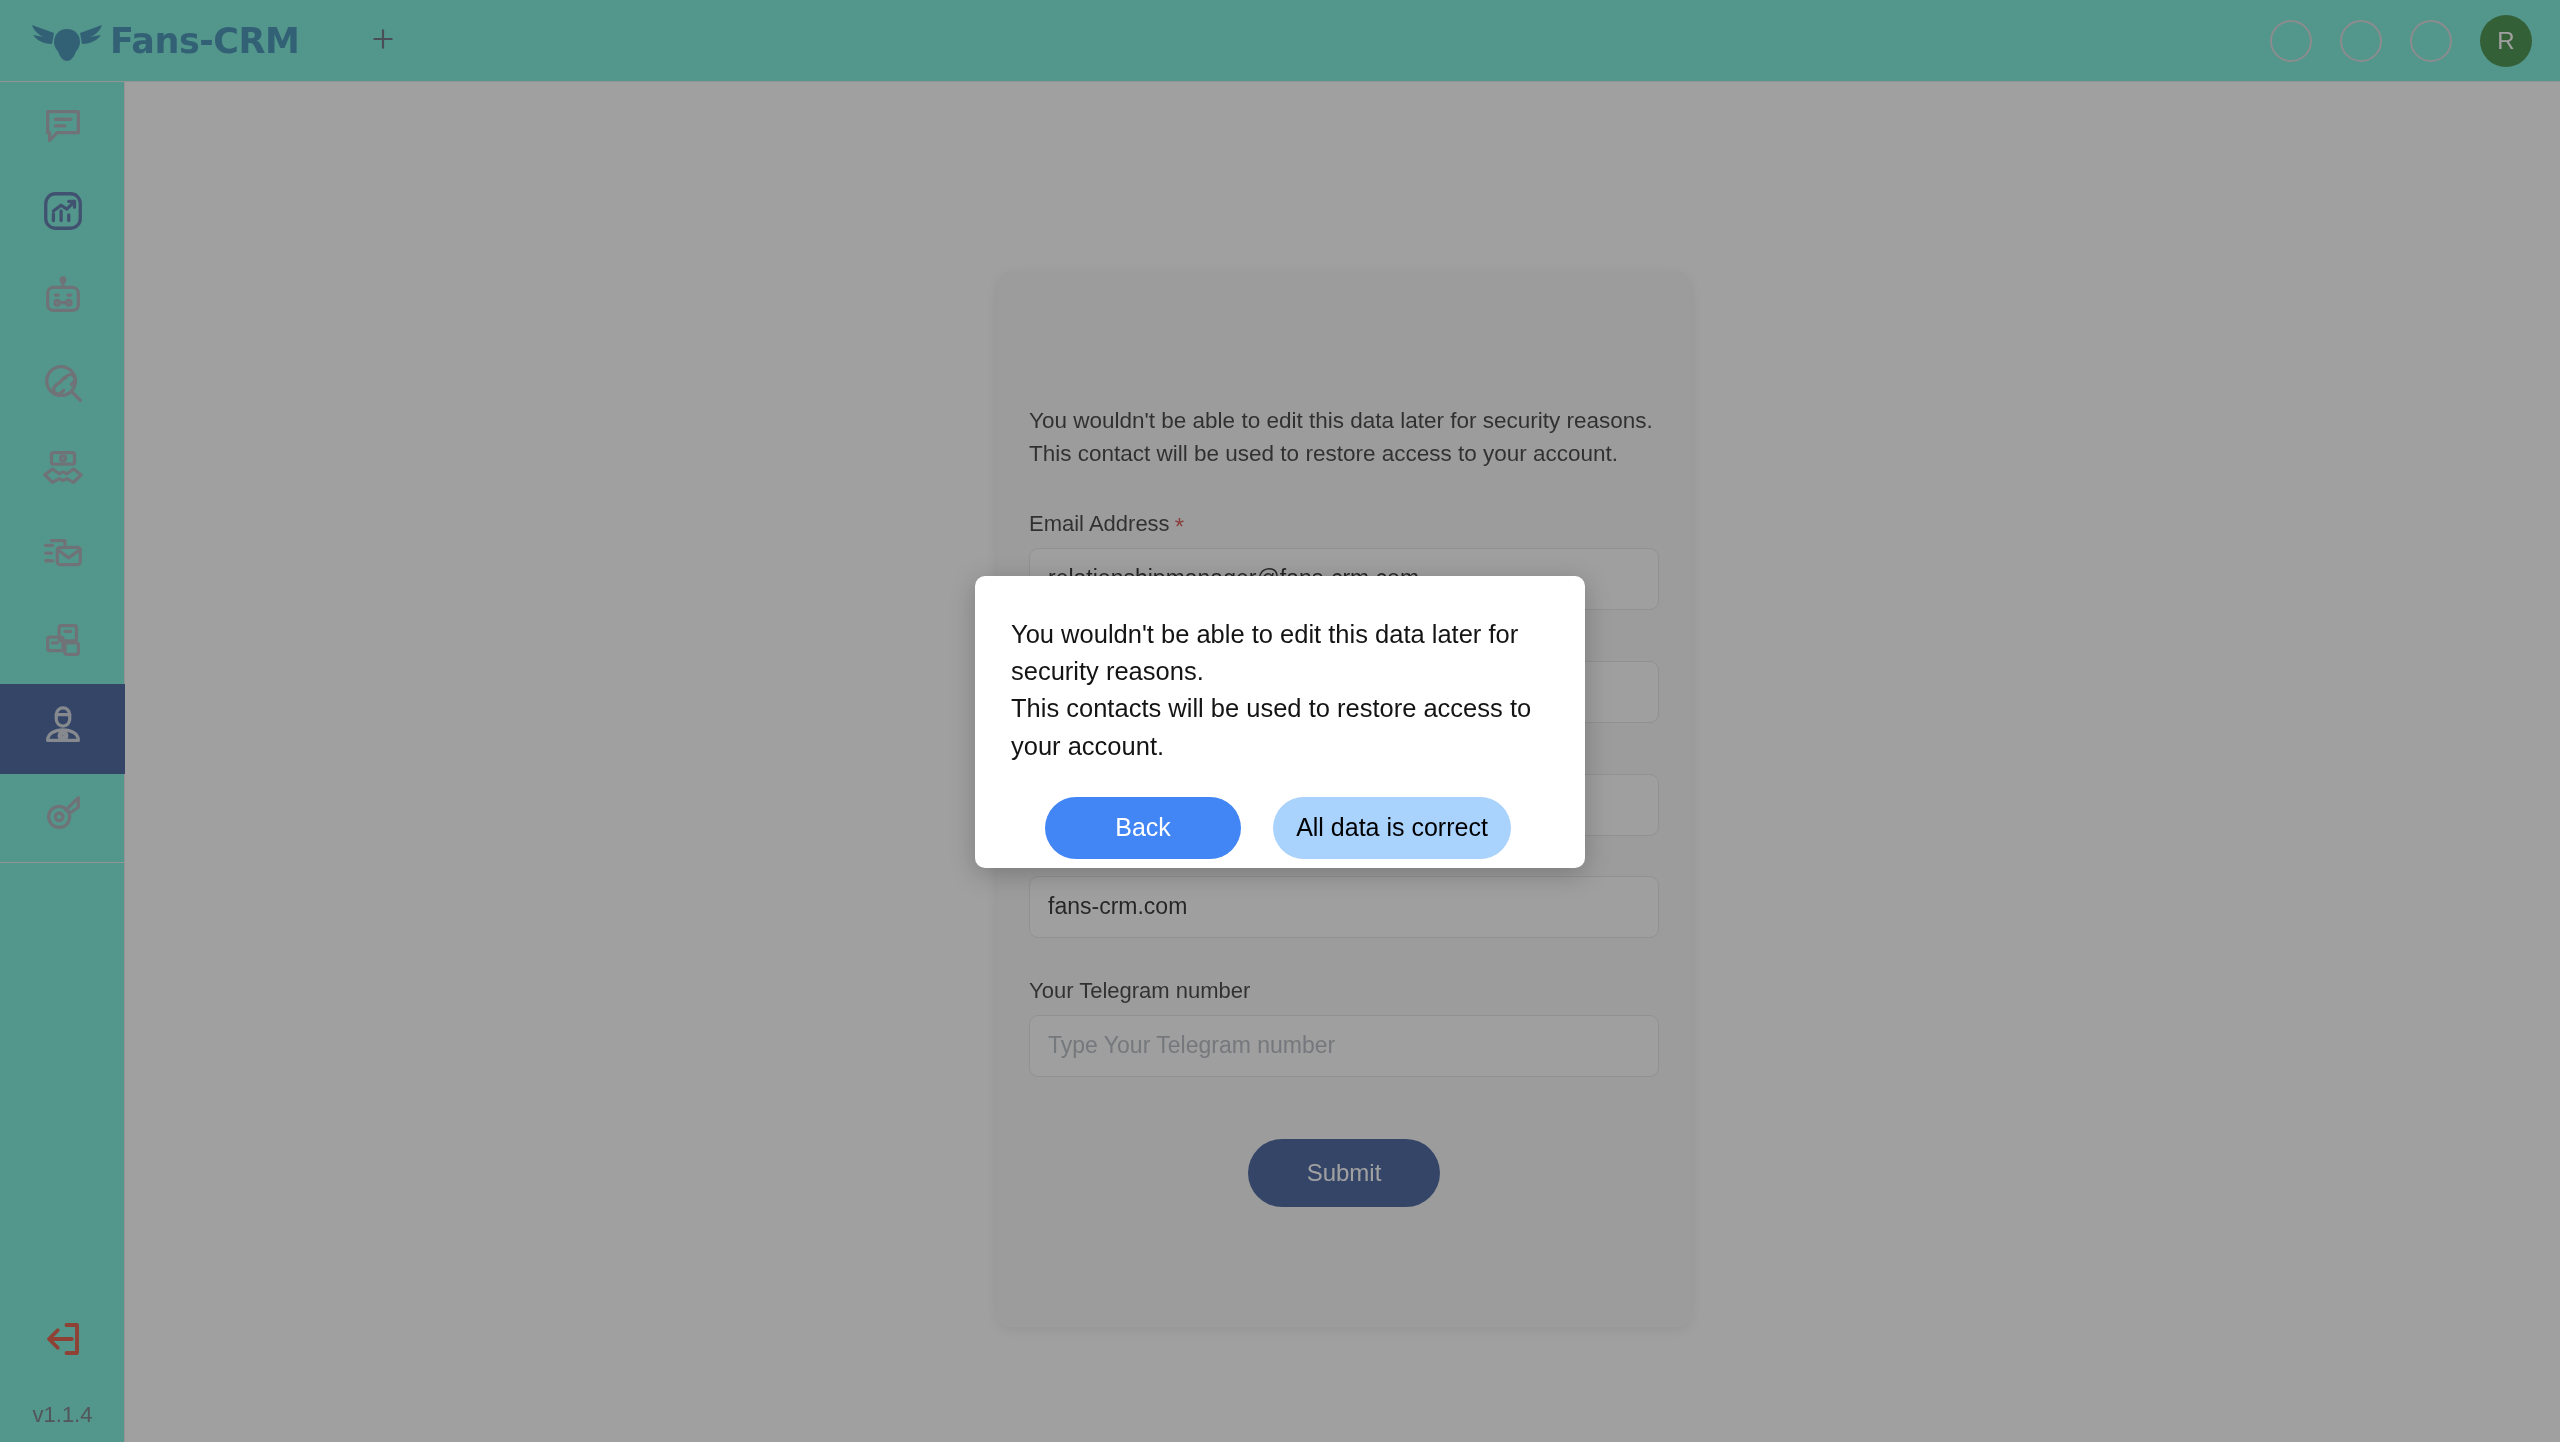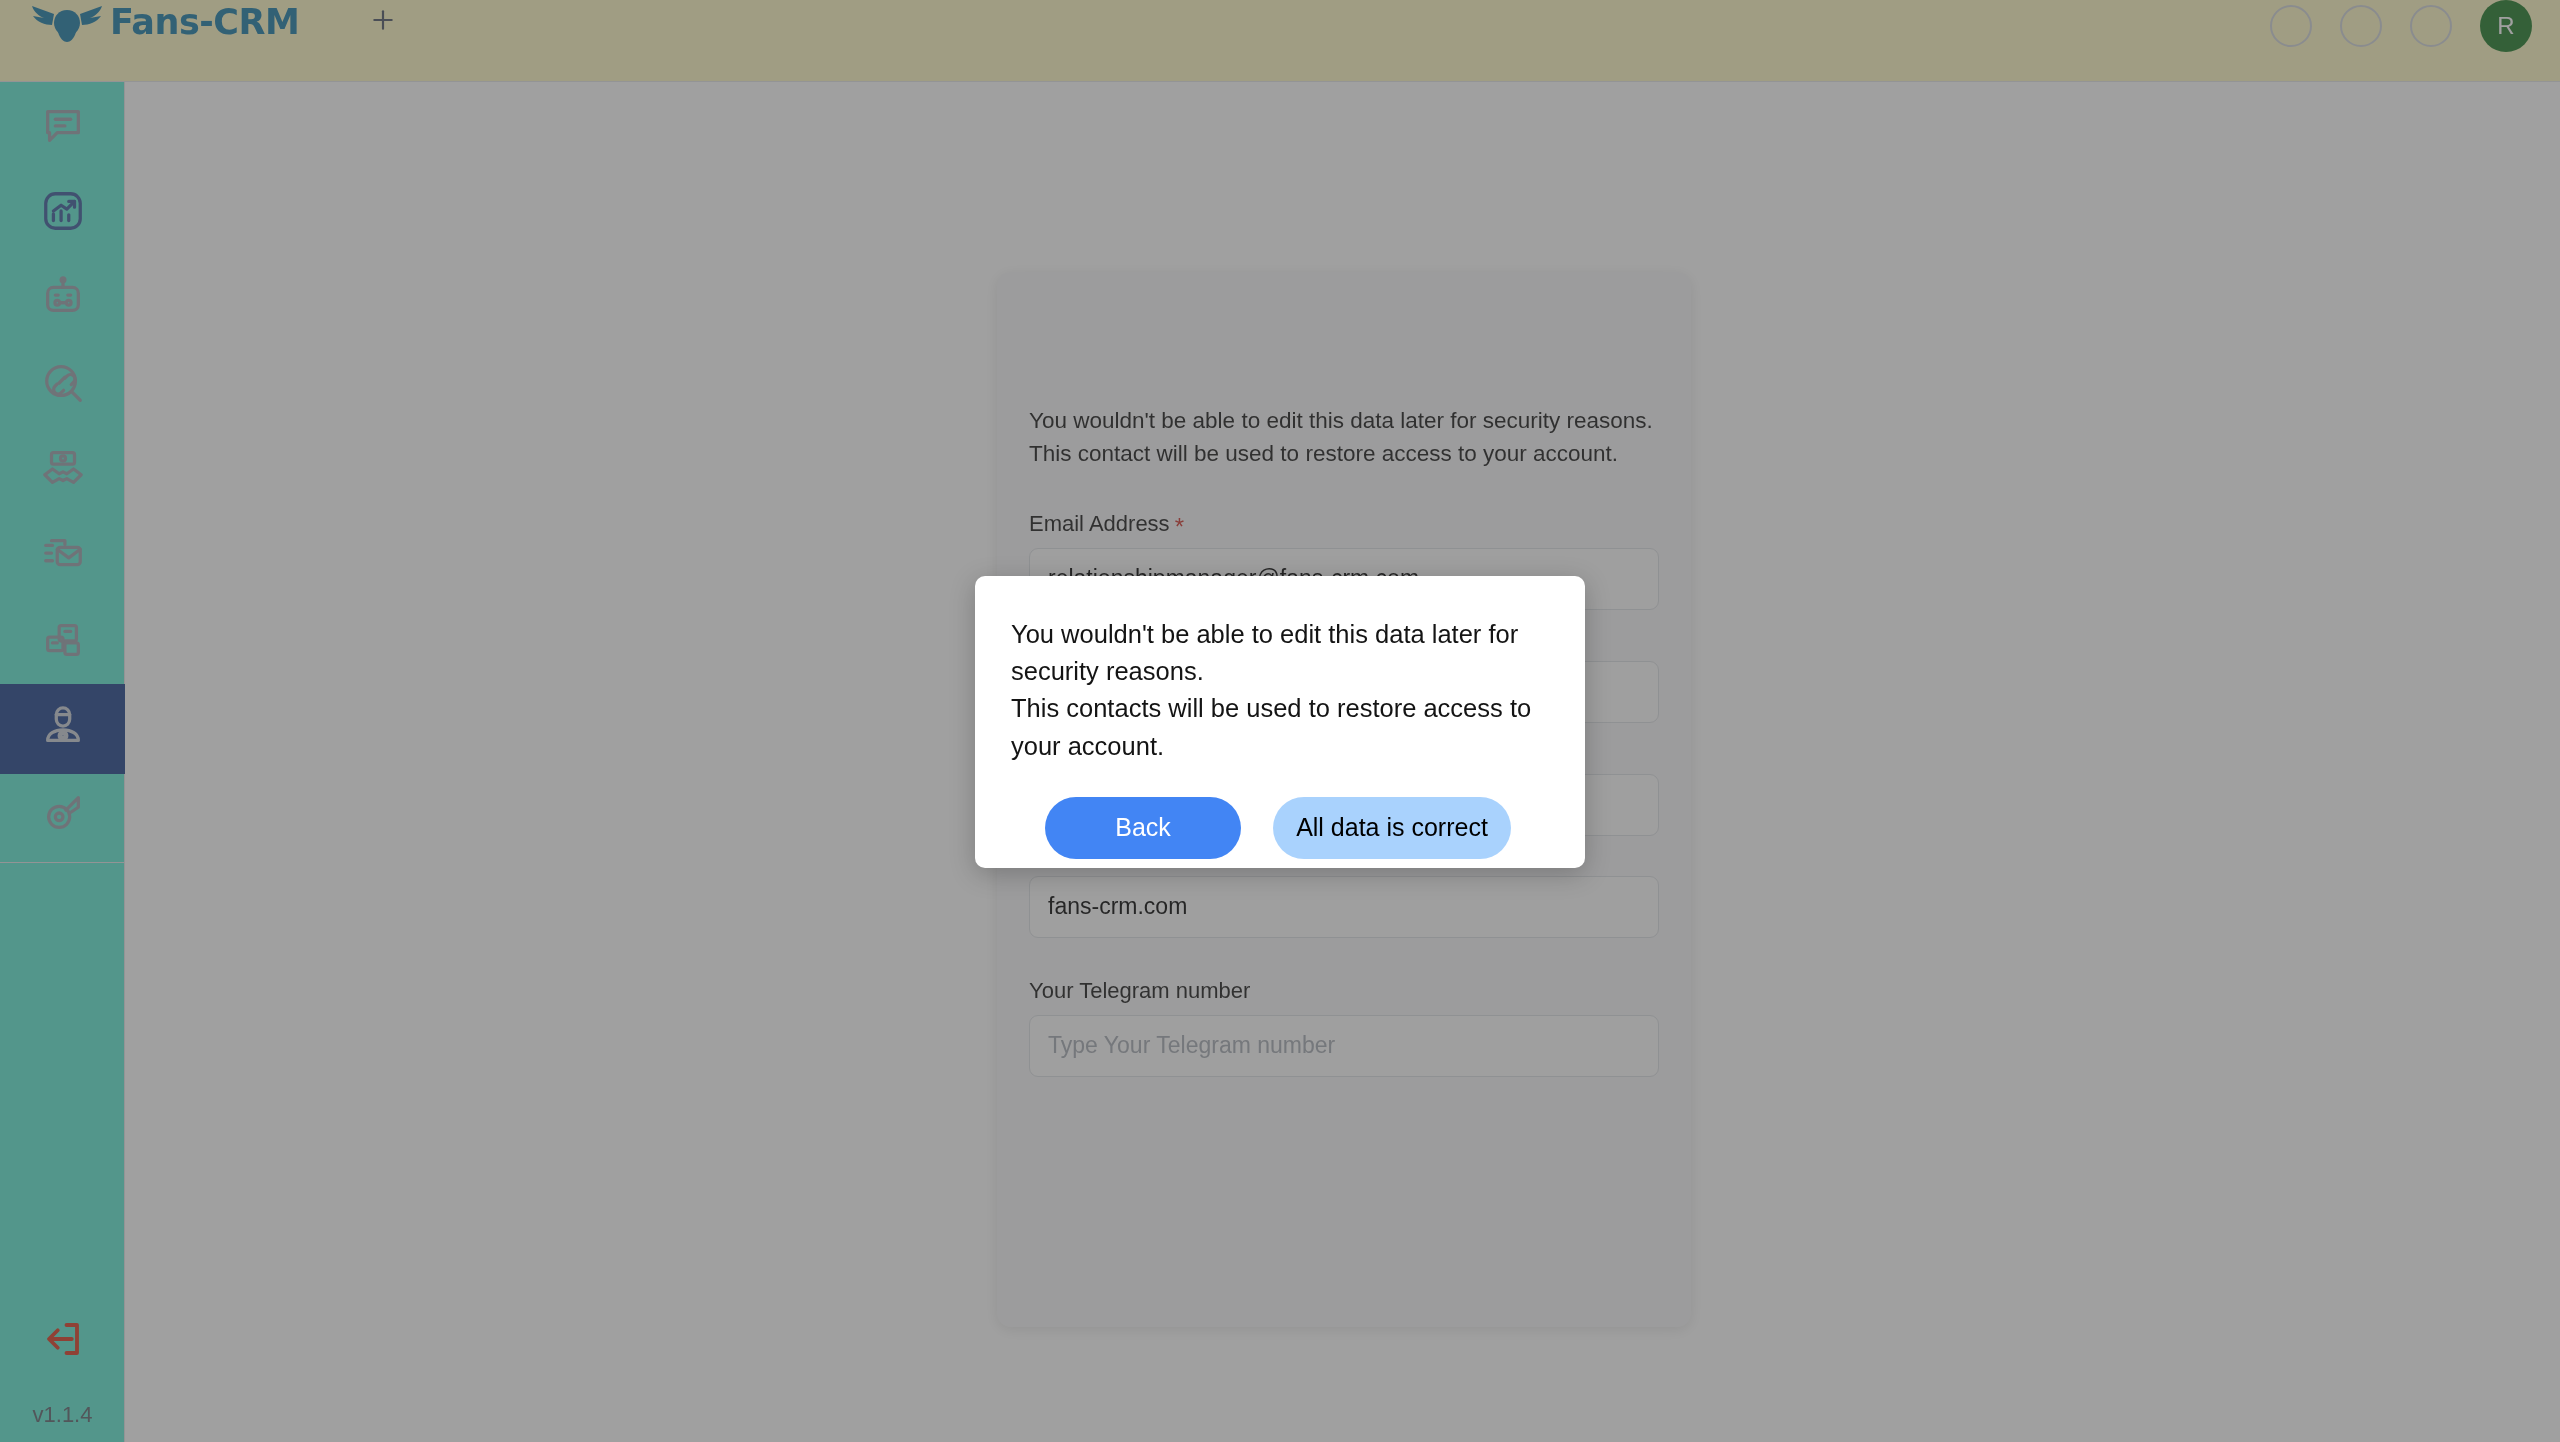--- a/index.html
+++ b/index.html
@@ -8,22 +8,22 @@
     width: 2560px; height: 1442px;
     font-family: "Liberation Sans", sans-serif;
     background: #ffffff;
     overflow: hidden;
   }
   #root { position: relative; width: 2560px; height: 1442px; background: #ffffff; }
 
   
   .header {
     position: absolute; left: 0; top: 0; width: 2560px; height: 82px;
-    background: #fef9c3; border-bottom: 1px solid #e3e5e8;
-    display: flex; align-items: flex-start; z-index: 5;
+    background: #5eead4; border-bottom: 1px solid #e3e5e8;
+    display: flex; align-items: center; z-index: 5;
   }
   .brand { display: flex; align-items: center; margin-left: 30px; gap: 6px; }
   .brand-mark { width: 74px; height: 44px; display: block; }
   .brand-text {
     font-size: 35px; font-weight: bold; color: #1b7ba6; letter-spacing: -0.5px;
     font-family: "DejaVu Sans", sans-serif;
   }
   .add-tab {
     margin-left: 62px; width: 44px; height: 44px;
     display: flex; align-items: center; justify-content: center;
@@ -323,20 +323,23 @@
         <div class="field-input" placeholder="Type Agency Website URL">fans-crm.com</div>
       </div>
 
       <div class="field">
         <div class="field-label">
           <span>Your Telegram number</span>
         </div>
         <div class="field-input placeholder" placeholder="Type Your Telegram number">Type Your Telegram number</div>
       </div>
 
+      <div class="submit-wrap">
+        <button class="submit-btn">Submit</button>
+      </div>
     </div>
   </div>
 
   <div class="overlay"></div>
 
   <div class="modal">
     <div class="modal-text">
       <div>You wouldn't be able to edit this data later for</div>
       <div>security reasons.</div>
       <div>This contacts will be used to restore access to</div>

